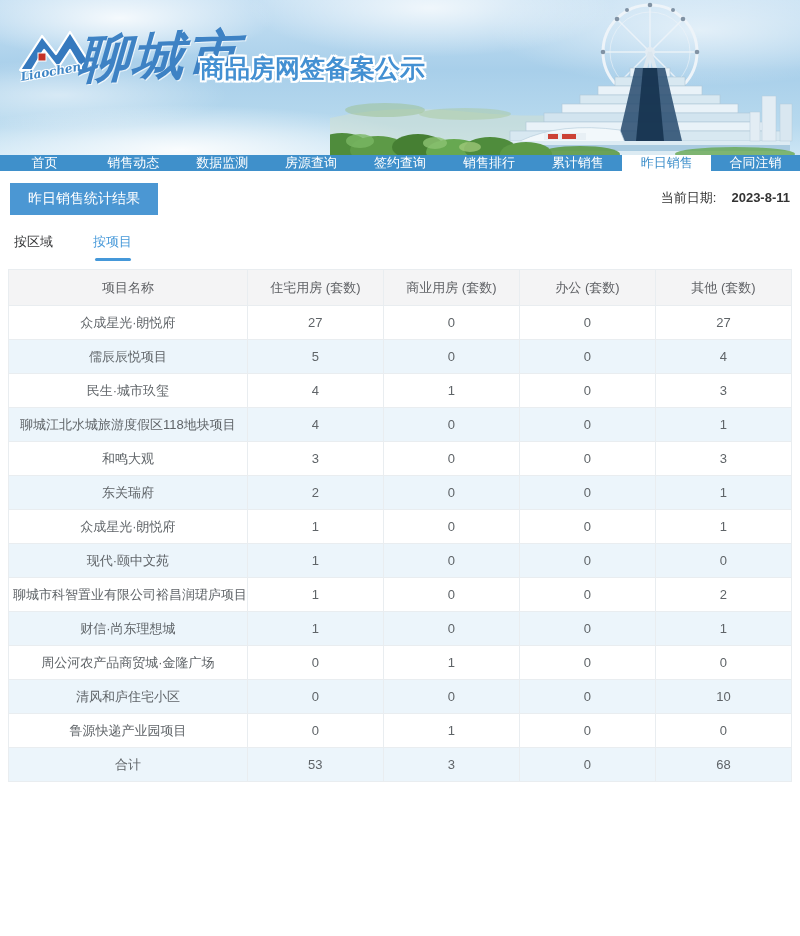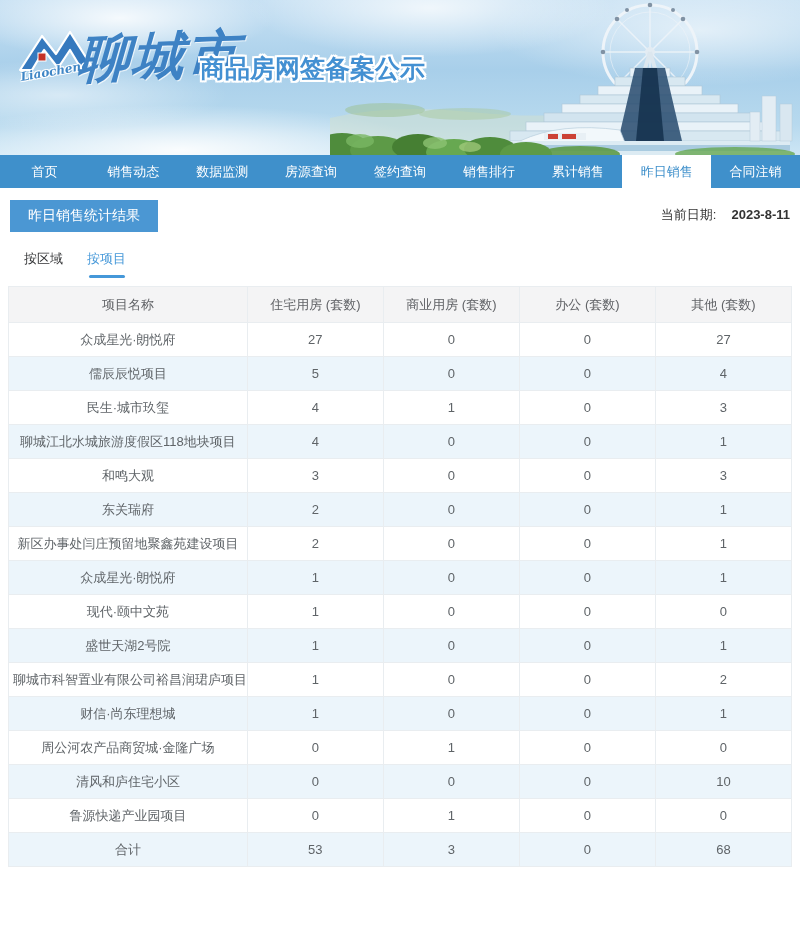--- a/index.html
+++ b/index.html
@@ -24,33 +24,33 @@
     text-shadow:1px 1px 0 #fff,-1px -1px 0 #fff,1px -1px 0 #fff,-1px 1px 0 #fff; }
   .title-cal { position:absolute; left:78px; top:26px; font-size:52px; line-height:60px;
     font-weight:bold; font-style:italic; color:#3e82c4; letter-spacing:2px;
     transform:skewX(-4deg) rotate(-2deg);
     text-shadow:1px 1px 0 rgba(255,255,255,.7); }
   .title-sub { position:absolute; left:200px; top:52px; font-size:25px; font-weight:bold;
     color:#4390d2; letter-spacing:0px;
     text-shadow:2px 2px 0 #fff,-2px -2px 0 #fff,2px -2px 0 #fff,-2px 2px 0 #fff,0 2px 0 #fff,0 -2px 0 #fff,2px 0 0 #fff,-2px 0 0 #fff; }
 
   
-  .nav { display:flex; width:800px; height:33px; background:#3f90cb; }
+  .nav { display:flex; width:800px; height:16px; background:#3f90cb; }
   .nav-item { flex:1; display:flex; align-items:center; justify-content:center;
     color:#fff; font-size:13px; cursor:pointer; }
   .nav-item.active { background:#fff; color:#3f90cb; }
 
   
   .content-head { position:relative; height:58px; }
   .section-badge { position:absolute; left:10px; top:12px; background:#4b97d3; color:#fff;
     font-size:14px; padding:7px 18px; }
   .cur-date { position:absolute; right:10px; top:18px; font-size:13px; color:#333; }
   .cur-date .dv { margin-left:15px;font-weight:bold; }
 
-  .tabs { position:relative; height:32px; padding-left:22px; display:flex; gap:20px; }
+  .tabs { position:relative; height:32px; padding-left:12px; display:flex; gap:36px; }
   .tab { font-size:13px; color:#303133; cursor:pointer; padding:4px 2px 8px; position:relative; }
   .tab.active { color:#4598d9; }
   .tab.active::after { content:""; position:absolute; left:50%; transform:translateX(-50%);
     bottom:0px; width:36px; height:3px; background:#4598d9; border-radius:2px; }
 
   
   .tbl-wrap { padding:8px 8px 0; }
   table { width:784px; border-collapse:collapse; table-layout:fixed; }
   th, td { border:1px solid #e9edf0; height:34px; text-align:center; font-size:13px;
     color:#5f6468; font-weight:normal; padding:2px 4px; overflow:hidden; white-space:nowrap; }
@@ -231,46 +231,32 @@
           <td>3</td>
         </tr>
         <tr>
           <td>东关瑞府</td>
           <td>2</td>
           <td>0</td>
           <td>0</td>
           <td>1</td>
         </tr>
         <tr>
-          <td>新区办事处闫庄预留地聚鑫苑建设项目</td>
-          <td>2</td>
-          <td>0</td>
-          <td>0</td>
-          <td>1</td>
-        </tr>
-        <tr>
           <td>众成星光·朗悦府</td>
           <td>1</td>
           <td>0</td>
           <td>0</td>
           <td>1</td>
         </tr>
         <tr>
           <td>现代·颐中文苑</td>
           <td>1</td>
           <td>0</td>
           <td>0</td>
           <td>0</td>
-        </tr>
-        <tr>
-          <td>盛世天湖2号院</td>
-          <td>1</td>
-          <td>0</td>
-          <td>0</td>
-          <td>1</td>
         </tr>
         <tr>
           <td>聊城市科智置业有限公司裕昌润珺庐项目</td>
           <td>1</td>
           <td>0</td>
           <td>0</td>
           <td>2</td>
         </tr>
         <tr>
           <td>财信·尚东理想城</td>

